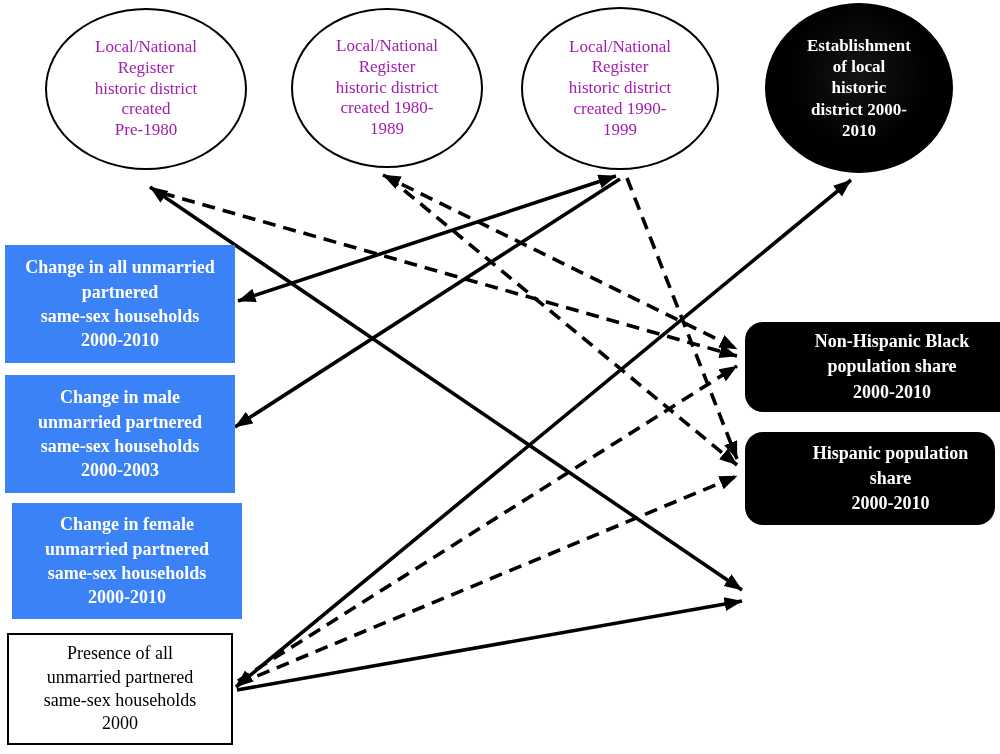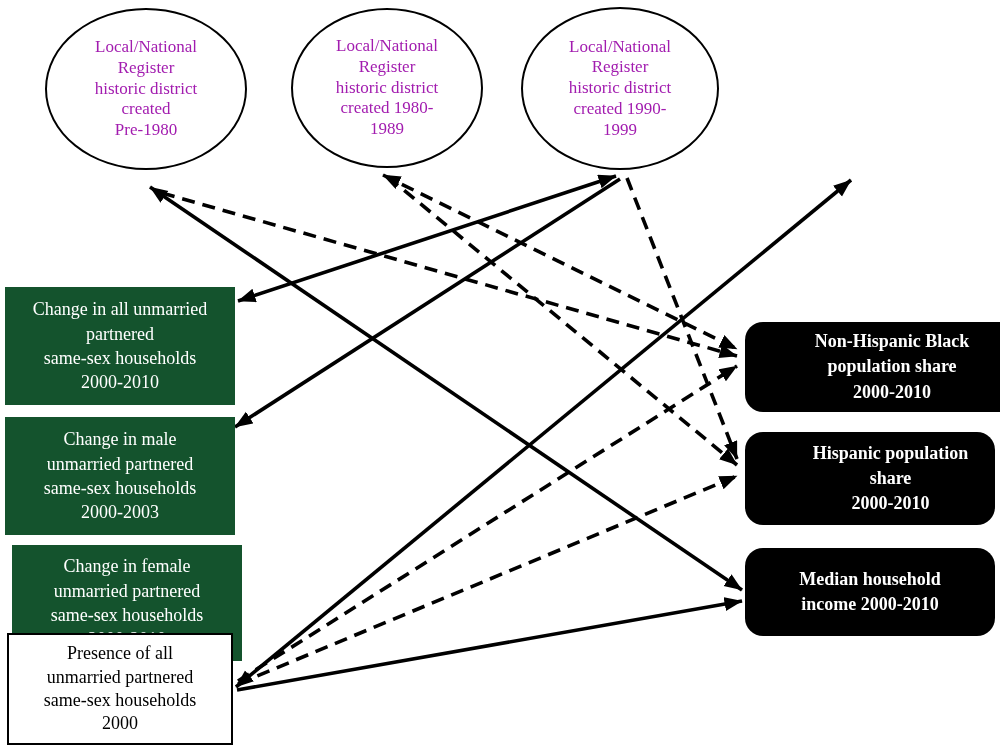--- a/index.html
+++ b/index.html
@@ -14,21 +14,21 @@
   }
   .ellipse{border:2px solid #000;border-radius:50%;background:#fff;font-size:17px;line-height:1.22;}
   #n-pre1980{left:45px;top:8px;width:202px;height:162px;}
   #n-1980s{left:291px;top:8px;width:192px;height:160px;}
   #n-1990s{left:521px;top:7px;width:198px;height:163px;}
   #n-est{
     left:765px;top:3px;width:188px;height:170px;color:#fff;font-weight:bold;
     background:radial-gradient(ellipse at 50% 42%, #141414 0%, #000 55%, #000 78%, #232323 94%, #000 100%);
     border:2px solid #000;font-size:17px;line-height:1.25;
   }
-  .black-box{background:#14532d;color:#fff;font-weight:normal;font-size:18px;line-height:1.36;margin-top:42px;}
+  .black-box{background:#3b82f6;color:#fff;font-weight:bold;font-size:18px;line-height:1.36;}
   #n-change-all{left:5px;top:245px;width:230px;height:118px;}
   #n-change-male{left:5px;top:375px;width:230px;height:118px;}
   #n-change-female{left:12px;top:503px;width:230px;height:116px;}
   #n-presence{
     left:7px;top:633px;width:226px;height:112px;background:#fff;border:2px solid #000;
     color:#000;font-weight:normal;font-size:18px;line-height:1.3;
   }
   .rounded-box{
     background:#000;color:#fff;font-weight:bold;border-radius:18px;
     font-size:18px;line-height:1.4;
@@ -72,20 +72,25 @@
 historic district
 created 1980-
 1989</div>
 
   <div class="node ellipse" id="n-1990s">Local/National
 Register
 historic district
 created 1990-
 1999</div>
 
+  <div class="node ellipse" id="n-est">Establishment
+of local
+historic
+district 2000-
+2010</div>
 
   <div class="node black-box" id="n-change-all">Change in all unmarried
 partnered
 same-sex households
 2000-2010</div>
 
   <div class="node black-box" id="n-change-male">Change in male
 unmarried partnered
 same-sex households
 2000-2003</div>
@@ -101,16 +106,14 @@
 2000</div>
 
   <div class="node rounded-box" id="n-nhblack">Non-Hispanic Black
 population share
 2000-2010</div>
 
   <div class="node rounded-box" id="n-hispanic">Hispanic population
 share
 2000-2010</div>
 
-  <div class="node rounded-box" id="n-median">Median household
-income 2000-2010</div>
 
 </div>
 
 </body></html>

